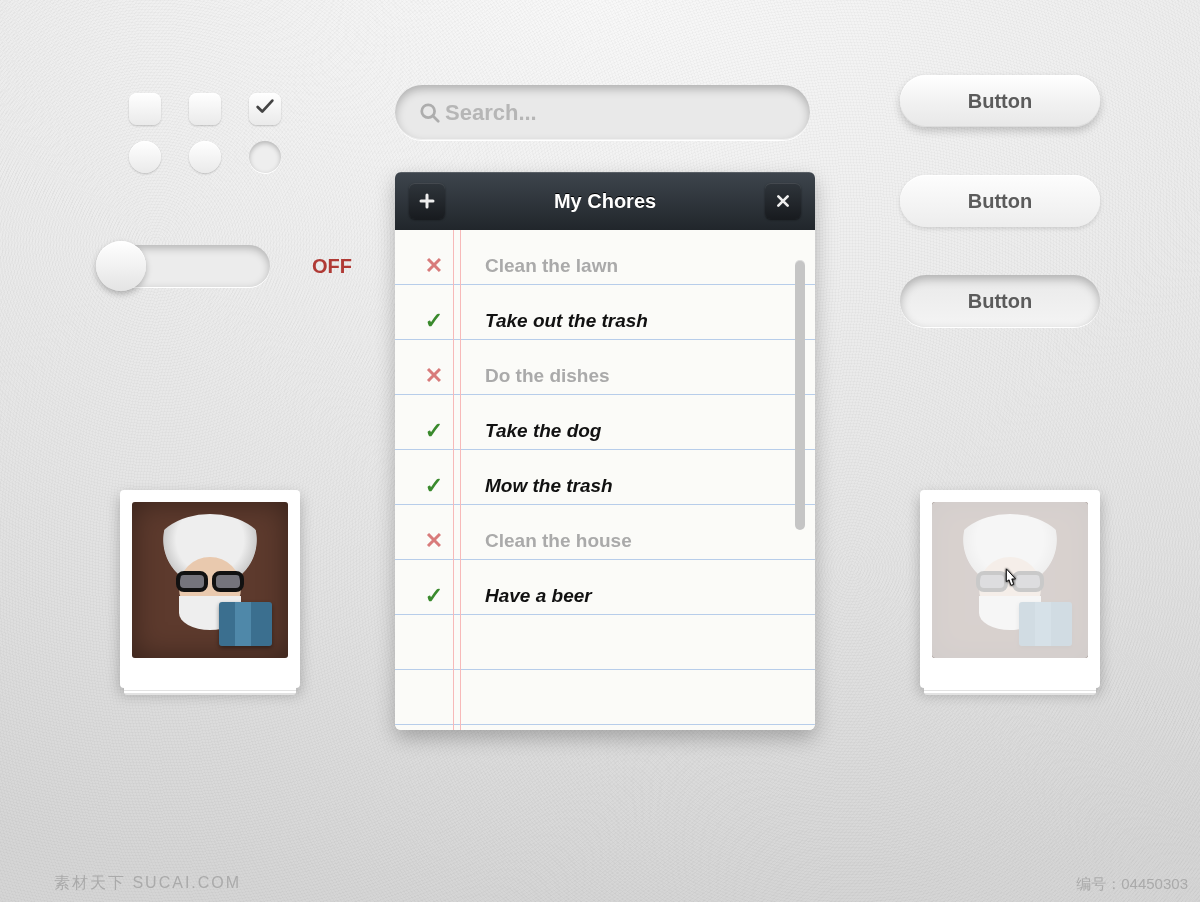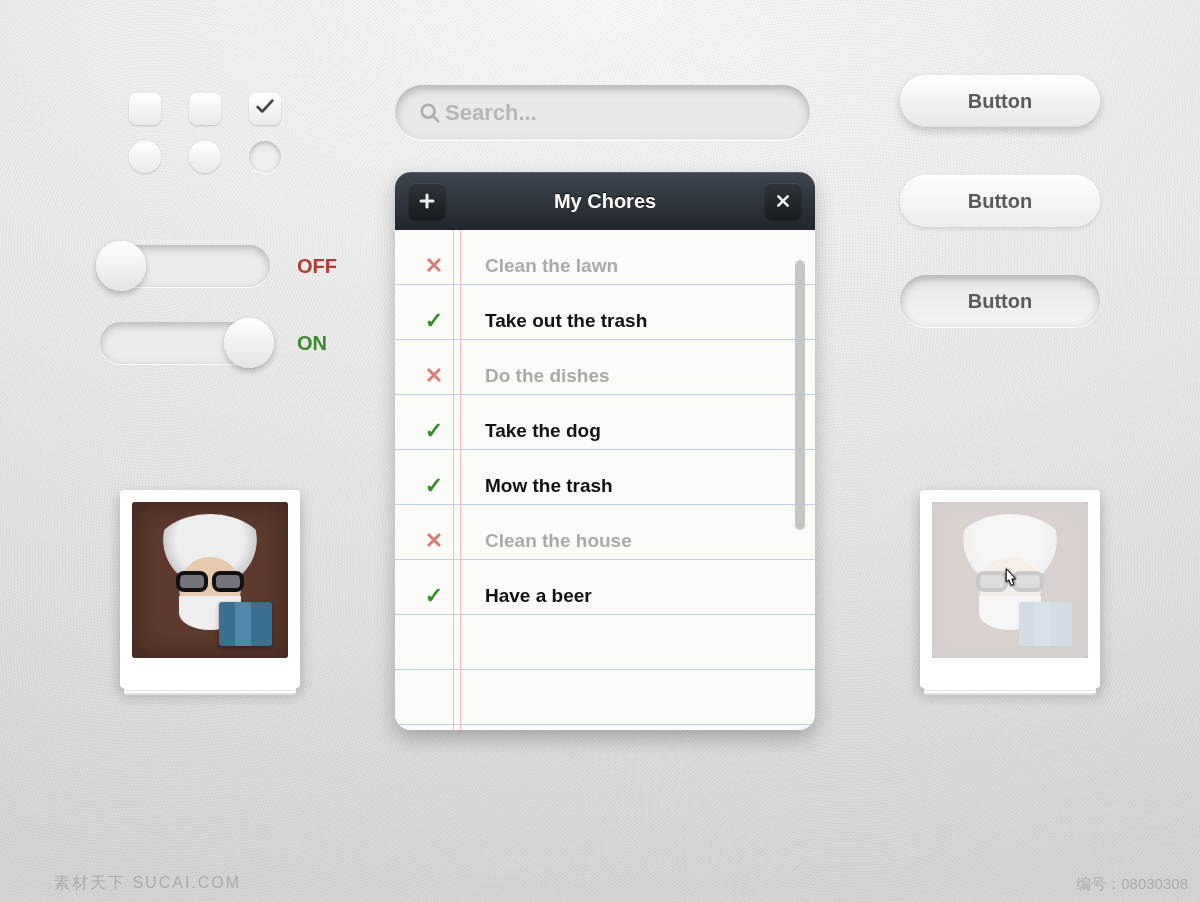--- a/index.html
+++ b/index.html
@@ -66,21 +66,21 @@
     background: linear-gradient(#fdfdfd,#ededed);
     box-shadow: 0 2px 4px rgba(0,0,0,.12), inset 0 1px 0 #fff;
   }
   .pill.inset {
     background: linear-gradient(#e9e9e9,#f4f4f4);
     box-shadow: inset 0 4px 10px rgba(0,0,0,.25), 0 1px 0 #fff;
   }
 
   
   .sliders { position:absolute; left:100px; top:245px; display:flex; flex-direction:column; gap:35px; }
-  .slider-row { display:flex; align-items:center; gap:27px; }
+  .slider-row { display:flex; align-items:center; gap:42px;justify-content:center; }
   .track {
     width: 170px; height: 42px; border-radius: 40px;
     background:#ececec;
     box-shadow: inset 0 3px 8px rgba(0,0,0,.25), 0 1px 0 #fff;
     position:relative;
   }
   .knob {
     width: 50px; height: 50px; border-radius: 50%;
     background: linear-gradient(#ffffff,#e4e4e4);
     box-shadow: 0 3px 6px rgba(0,0,0,.25), inset 0 1px 0 #fff;
@@ -89,21 +89,21 @@
   .knob.off { left:-4px; }
   .knob.on  { right:-4px; }
   .slider-label { font-size:20px; font-weight:800; }
   .slider-label.off { color:#b03a35; }
   .slider-label.on  { color:#3a8a2d; }
 
   
   .chores {
     position:absolute; left:395px; top:172px; width:420px;
     background:#fcfcf9;
-    border-radius:16px;
+    border-radius:6px;
     box-shadow: 0 8px 20px rgba(0,0,0,.25);
     overflow:hidden;
   }
   .chores::after {
     content:""; position:absolute; left:0; right:0; bottom:-6px; height:6px;
     background: repeating-linear-gradient(#fff 0 2px, #eee 2px 3px);
   }
   .chores-header {
     height:58px;
     background: linear-gradient(#3e454d,#21262b);
@@ -132,21 +132,21 @@
     box-shadow: inset 0 1px 0 rgba(255,255,255,.4);
   }
   .chore-row {
     height:55px; display:flex; align-items:center; gap:22px;
     padding-left:28px; font-size:19px;
   }
   .chore-row .mark { width:22px; display:flex; justify-content:center; font-size:22px; font-weight:700; }
   .chore-row.done .mark { color:#3a8a2d; }
   .chore-row.todo .mark { color:#d87b7b; }
   .chore-row .txt { padding-left:18px; }
-  .chore-row.done .txt { color:#111; font-weight:800; }
+  .chore-row.done .txt { color:#111; font-weight:800;font-style:italic; }
   .chore-row.todo .txt { color:#aaa; font-weight:700; }
 
   
   .polaroid {
     width:180px; background:#fff; border-radius:4px;
     box-shadow: 0 6px 14px rgba(0,0,0,.25);
     padding:12px 12px 30px 12px;
     position:absolute;
   }
   .polaroid::after {
@@ -211,26 +211,20 @@
   <button class="pill inset">Button</button>
 </div>
 
 <div class="sliders">
   <div class="slider-row">
     <div class="track">
         <div class="knob off"></div>
       </div>
     <span class="slider-label off">OFF</span>
   </div>
-  <div class="slider-row">
-    <div class="track">
-        <div class="knob on"></div>
-      </div>
-    <span class="slider-label on">ON</span>
-  </div>
 </div>
 
 <div class="chores">
   <div class="chores-header">
     <div class="hbtn">
       <svg width="18" height="18" viewBox="0 0 24 24">
           <path d="M12 4v16M4 12h16" stroke="#eee" stroke-width="4" stroke-linecap="round"></path>
         </svg>
     </div>
     <div class="chores-title">My Chores</div>
@@ -297,13 +291,13 @@
       <div class="book"></div>
     <div class="cursor">
       <svg viewBox="0 0 24 28">
           <path d="M8 2v14l3-2 2 6 3-1-2-6h4z" fill="#fff" stroke="#000" stroke-width="1"></path>
         </svg>
     </div>
   </div>
 </div>
 
 <div class="wm left">素材天下 SUCAI.COM</div>
-<div class="wm right">编号：08030308</div>
+<div class="wm right">编号：04450303</div>
 
 </body></html>

